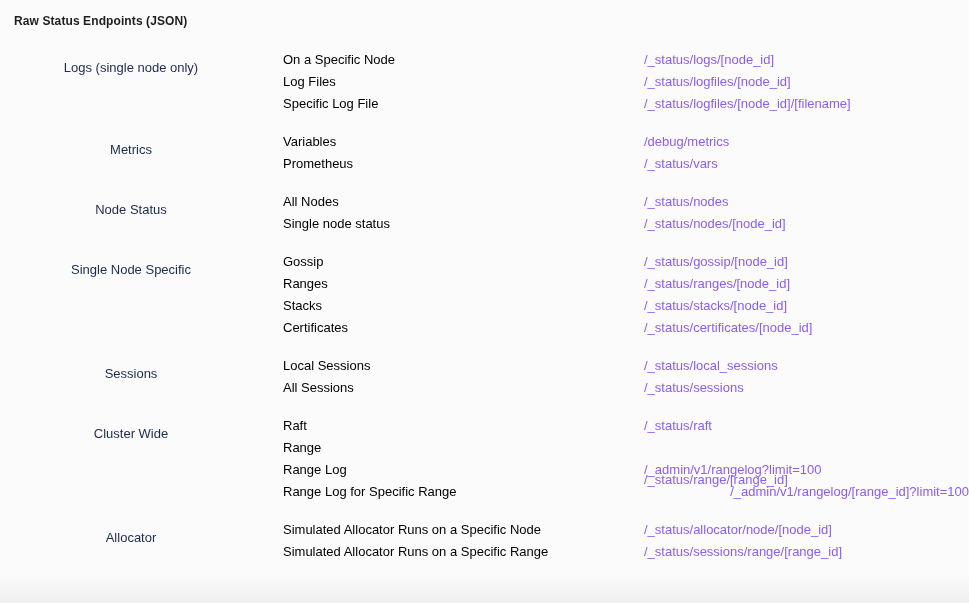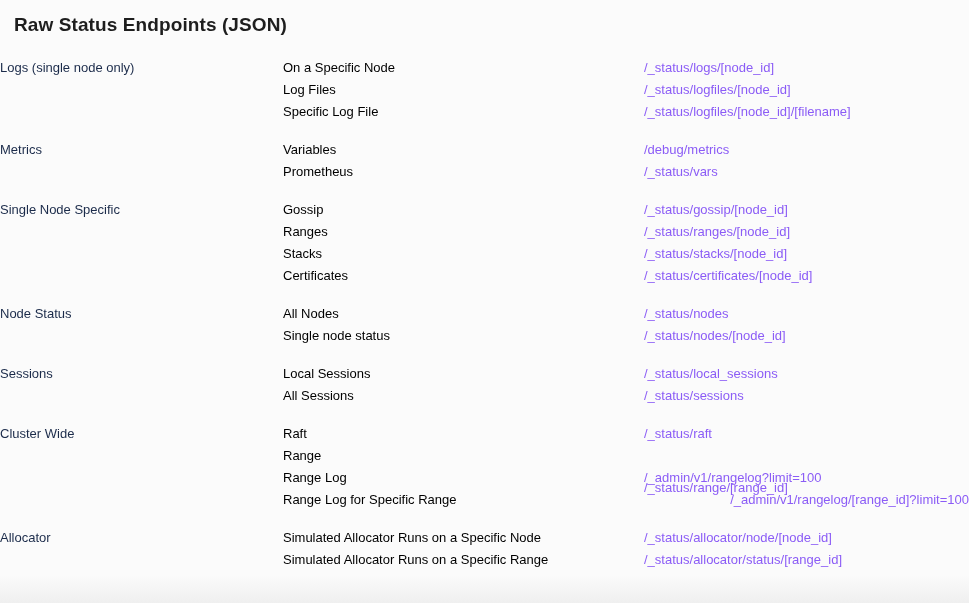--- a/index.html
+++ b/index.html
@@ -4,44 +4,45 @@
 <style>
   * { margin: 0; padding: 0; box-sizing: border-box; }
   html, body {
     width: 969px; height: 603px;
     font-family: "Liberation Sans", "DejaVu Sans", sans-serif;
     background: #fbfbfb;
     overflow: hidden;
     position: relative;
   }
   .page-title {
-    font-size: 19px;
+    font-size: 12px;
     font-weight: 700;
     color: #1e1e1e;
     letter-spacing: 0.1px;
     margin: 14px 0 0 14px;
   }
   .groups {
     margin-top: 21px;
   }
   .group {
     display: grid;
     grid-template-columns: 283px 361px auto;
     grid-auto-rows: 22px;
     margin-bottom: 16px;
   }
   .category {
     grid-column: 1;
     grid-row: 1;
-    text-align: left;
+    text-align: center;
     padding-right: 21px;
     color: #1b2b4a;
     font-size: 13px;
     line-height: 22px;
     white-space: nowrap;
+    margin-top: 8px;
   }
   .endpoint-link {
     grid-column: 2;
     color: #000000;
     font-size: 13px;
     line-height: 22px;
     text-decoration: none;
     white-space: nowrap;
     cursor: pointer;
     justify-self: start;
@@ -77,36 +78,36 @@
       <div class="endpoint-path" style="grid-row: 3;">/_status/logfiles/[node_id]/[filename]</div>
     </div>
     <div class="group">
       <div class="category">Metrics</div>
       <a class="endpoint-link" href="#" style="grid-row: 1;">Variables</a>
       <div class="endpoint-path" style="grid-row: 1;">/debug/metrics</div>
       <a class="endpoint-link" href="#" style="grid-row: 2;">Prometheus</a>
       <div class="endpoint-path" style="grid-row: 2;">/_status/vars</div>
     </div>
     <div class="group">
+      <div class="category">Node Status</div>
+      <a class="endpoint-link" href="#" style="grid-row: 1;">All Nodes</a>
+      <div class="endpoint-path" style="grid-row: 1;">/_status/nodes</div>
+      <a class="endpoint-link" href="#" style="grid-row: 2;">Single node status</a>
+      <div class="endpoint-path" style="grid-row: 2;">/_status/nodes/[node_id]</div>
+    </div>
+    <div class="group">
       <div class="category">Single Node Specific</div>
       <a class="endpoint-link" href="#" style="grid-row: 1;">Gossip</a>
       <div class="endpoint-path" style="grid-row: 1;">/_status/gossip/[node_id]</div>
       <a class="endpoint-link" href="#" style="grid-row: 2;">Ranges</a>
       <div class="endpoint-path" style="grid-row: 2;">/_status/ranges/[node_id]</div>
       <a class="endpoint-link" href="#" style="grid-row: 3;">Stacks</a>
       <div class="endpoint-path" style="grid-row: 3;">/_status/stacks/[node_id]</div>
       <a class="endpoint-link" href="#" style="grid-row: 4;">Certificates</a>
       <div class="endpoint-path" style="grid-row: 4;">/_status/certificates/[node_id]</div>
-    </div>
-    <div class="group">
-      <div class="category">Node Status</div>
-      <a class="endpoint-link" href="#" style="grid-row: 1;">All Nodes</a>
-      <div class="endpoint-path" style="grid-row: 1;">/_status/nodes</div>
-      <a class="endpoint-link" href="#" style="grid-row: 2;">Single node status</a>
-      <div class="endpoint-path" style="grid-row: 2;">/_status/nodes/[node_id]</div>
     </div>
     <div class="group">
       <div class="category">Sessions</div>
       <a class="endpoint-link" href="#" style="grid-row: 1;">Local Sessions</a>
       <div class="endpoint-path" style="grid-row: 1;">/_status/local_sessions</div>
       <a class="endpoint-link" href="#" style="grid-row: 2;">All Sessions</a>
       <div class="endpoint-path" style="grid-row: 2;">/_status/sessions</div>
     </div>
     <div class="group">
       <div class="category">Cluster Wide</div>
@@ -117,17 +118,17 @@
       <a class="endpoint-link" href="#" style="grid-row: 3;">Range Log</a>
       <div class="endpoint-path" style="grid-row: 3;">/_admin/v1/rangelog?limit=100</div>
       <a class="endpoint-link" href="#" style="grid-row: 4;">Range Log for Specific Range</a>
       <div class="endpoint-path" style="grid-row: 4; text-align: right;">/_admin/v1/rangelog/[range_id]?limit=100</div>
     </div>
     <div class="group">
       <div class="category">Allocator</div>
       <a class="endpoint-link" href="#" style="grid-row: 1;">Simulated Allocator Runs on a Specific Node</a>
       <div class="endpoint-path" style="grid-row: 1;">/_status/allocator/node/[node_id]</div>
       <a class="endpoint-link" href="#" style="grid-row: 2;">Simulated Allocator Runs on a Specific Range</a>
-      <div class="endpoint-path" style="grid-row: 2;">/_status/allocator/status/[range_id]</div>
+      <div class="endpoint-path" style="grid-row: 2;">/_status/sessions/range/[range_id]</div>
     </div>
   </div>
 
 <div class="bottom-band"></div>
 
 </body></html>

